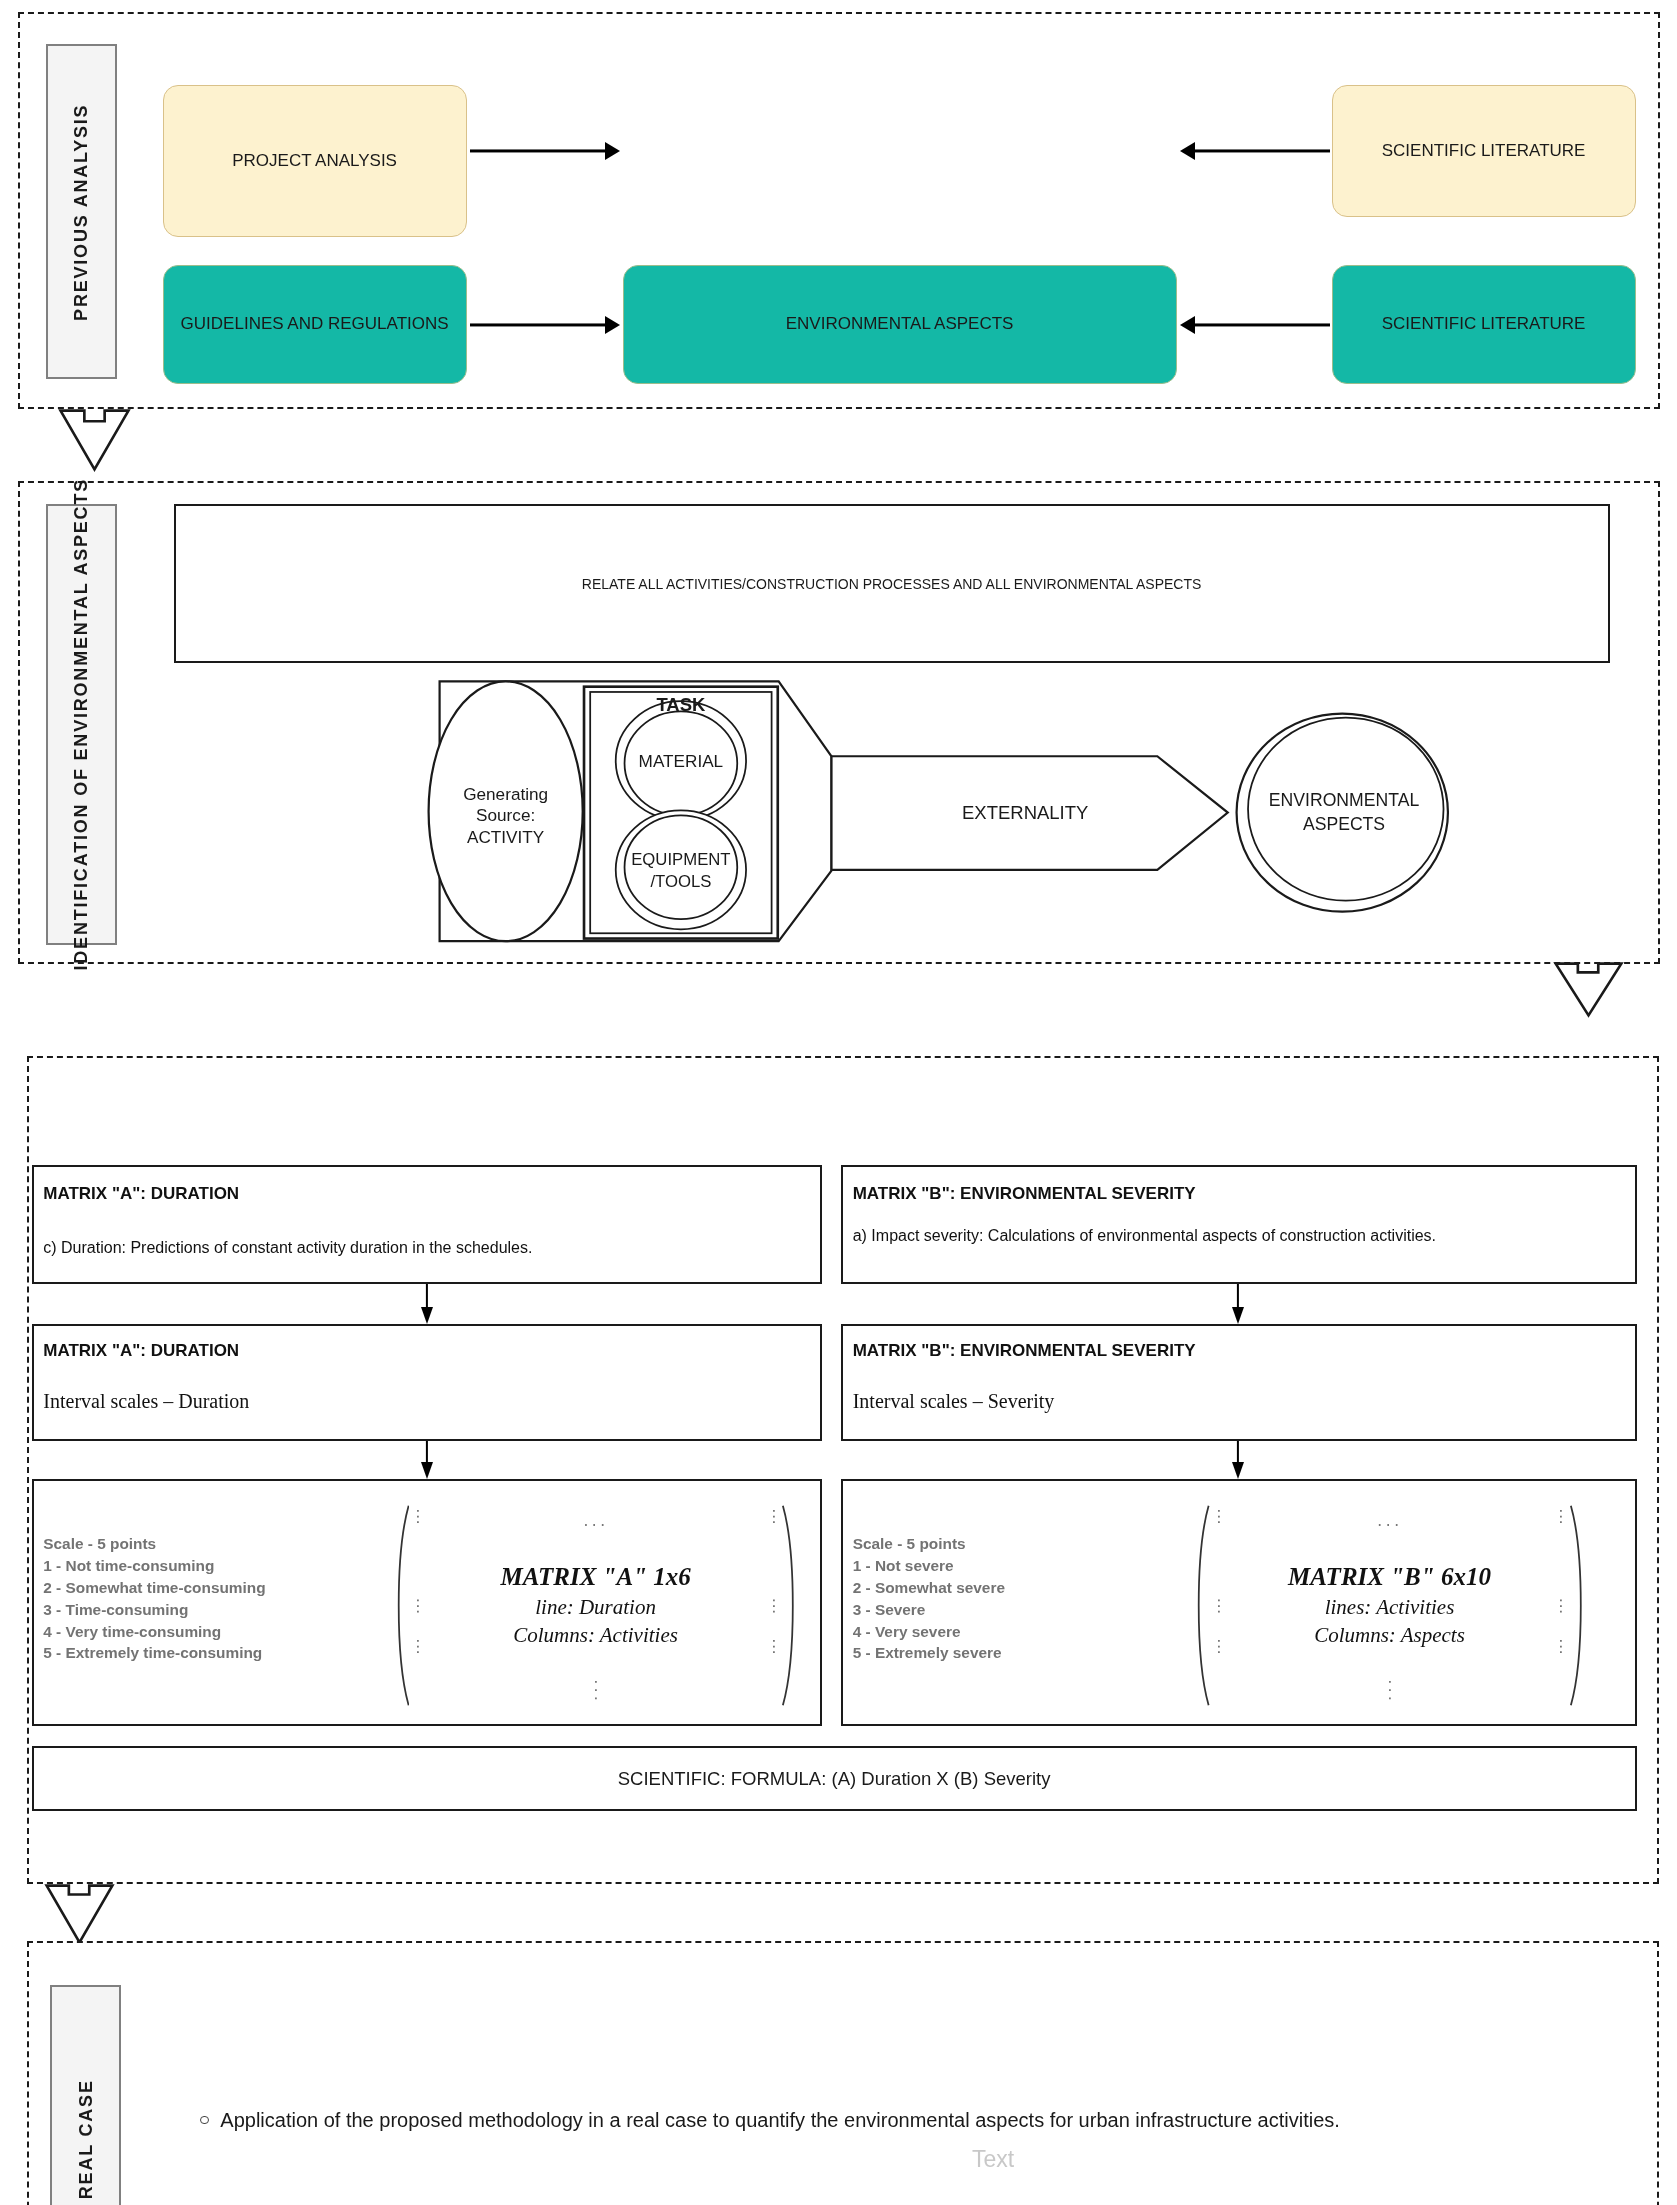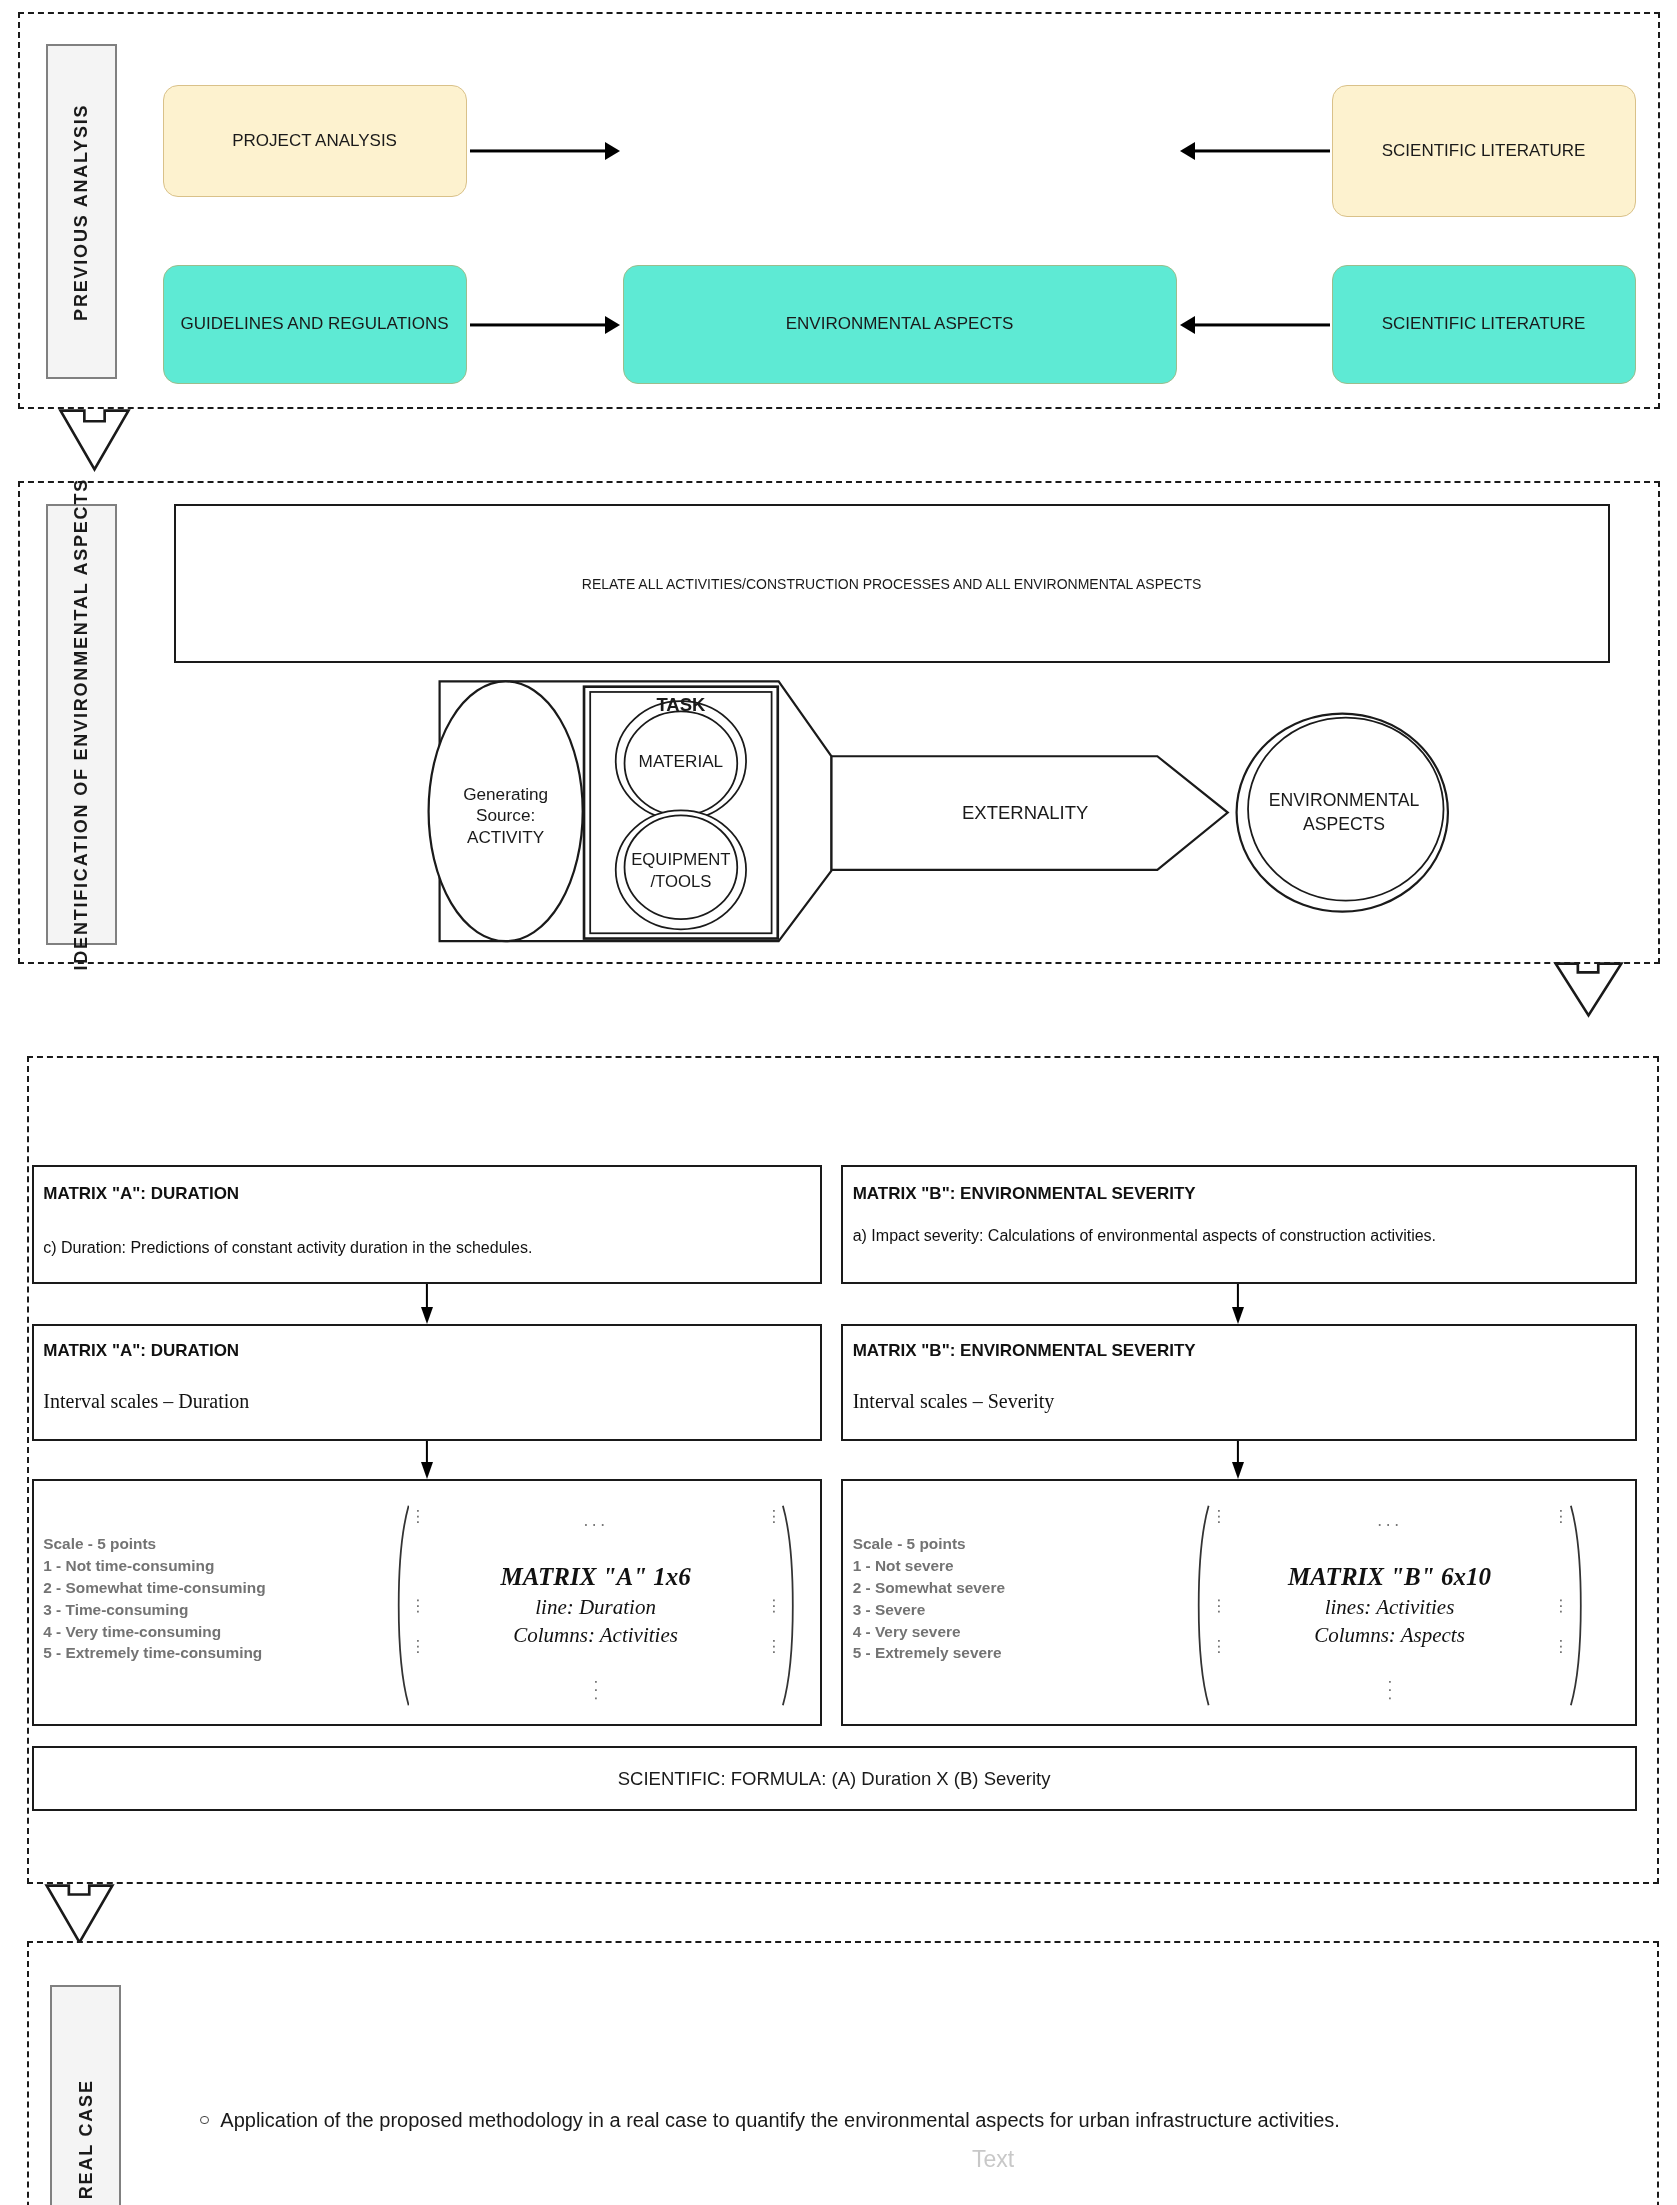--- a/index.html
+++ b/index.html
@@ -49,21 +49,21 @@
     display: flex;
     align-items: center;
     justify-content: center;
     text-align: center;
     font-size: 17px;
     color: #1a1a1a;
     padding: 4.4px 12.3px;
     line-height: 1.45;
   }
   .rbox.yellow { background: #fdf2cf; border: 1.8px solid #d9c189; }
-  .rbox.green  { background: #5eead4; border: 1.8px solid #9cbd8c; }
+  .rbox.green  { background: #14b8a6; border: 1.8px solid #9cbd8c; }
 
   
   .h-arrow { position: absolute; height: 0; }
   .h-arrow .line {
     position: absolute; left: 0; top: 50%;
     height: 3.1px; background: #000; transform: translateY(-50%);
   }
   .h-arrow .head {
     position: absolute; top: 50%; transform: translateY(-50%);
     width: 0; height: 0;
@@ -200,21 +200,21 @@
 <body>
 
 <div id="page">
 
   <div class="section" style="left:17.6px; top:12.3px; width:1642px; height:397px;">
 
     <div class="side-tab" style="left:26.5px; top:30px; width:71px; height:335px;">
       <span>PREVIOUS ANALYSIS</span>
     </div>
 
-    <div class="rbox yellow" style="left:143px; top:71px; width:304px; height:112px;">
+    <div class="rbox yellow" style="left:143px; top:71px; width:304px; height:152px;">
       <span>PROJECT ANALYSIS</span>
     </div>
 
     <div class="h-arrow right" style="left:450px; top:137px; width:150px;">
       <div class="line" style="width:135px;"></div>
       <div class="head"></div>
     </div>
 
 
     <div class="h-arrow left" style="left:1160px; top:137px; width:150px;">

